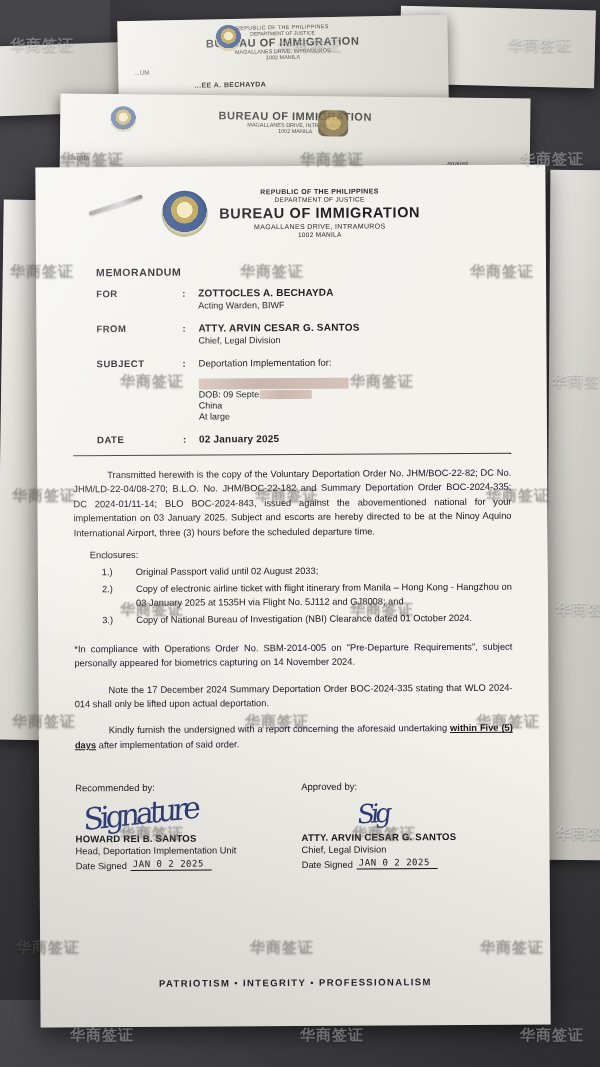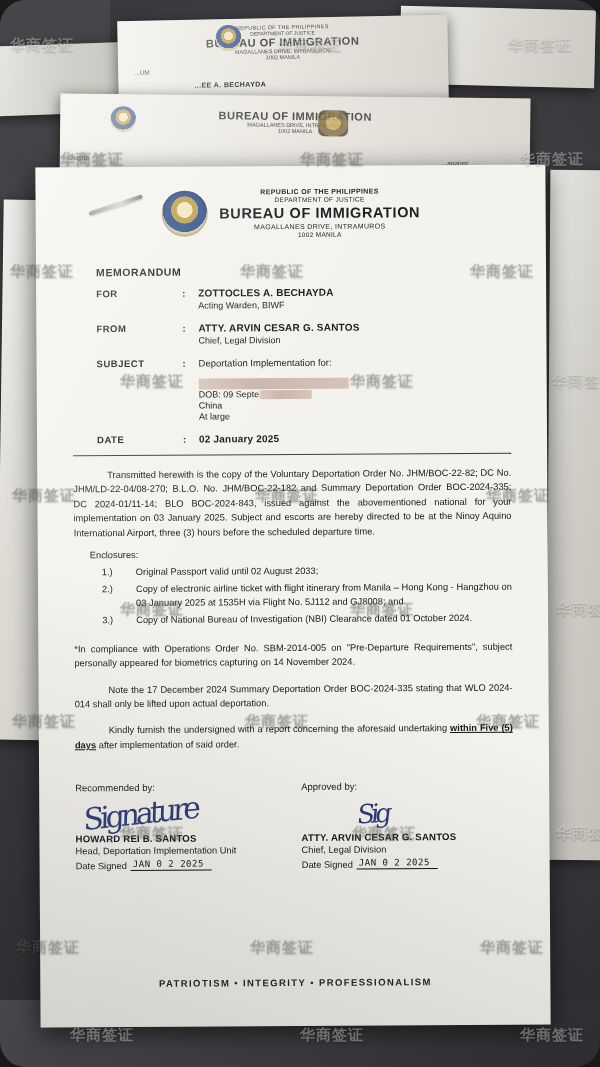--- a/index.html
+++ b/index.html
@@ -15,21 +15,20 @@
     font-family: "Liberation Sans", sans-serif;
   }
 
   
   #scene {
     position: absolute;
     inset: 0;
     background:
       radial-gradient(ellipse 120% 80% at 50% 40%, #56555a 0%, #3a3a3e 55%, #232327 100%);
     overflow: hidden;
-    border-radius: 26px;
   }
   .darkpanel {
     position: absolute;
     background: linear-gradient(145deg,#4a4a4f,#2c2c30);
   }
 
   
   .sheet {
     position: absolute;
     background: #efeee9;

